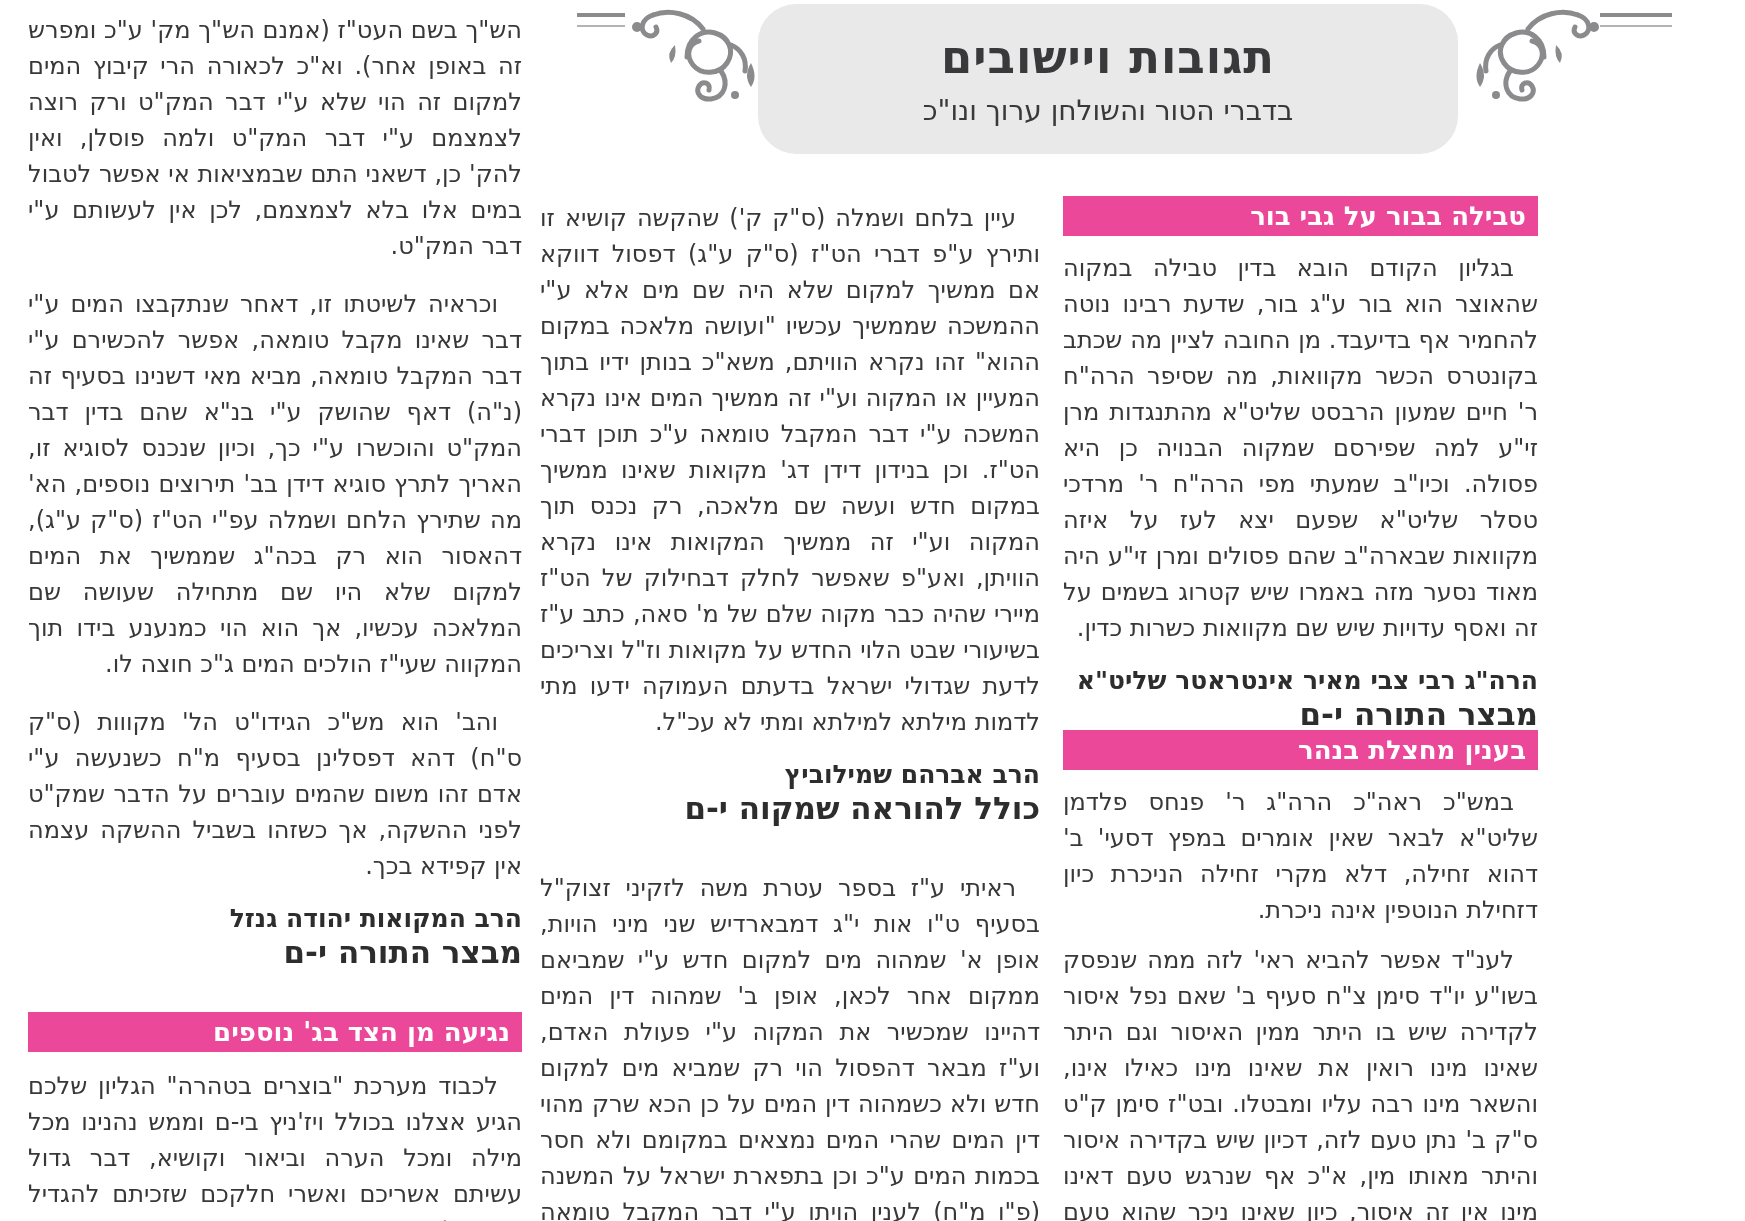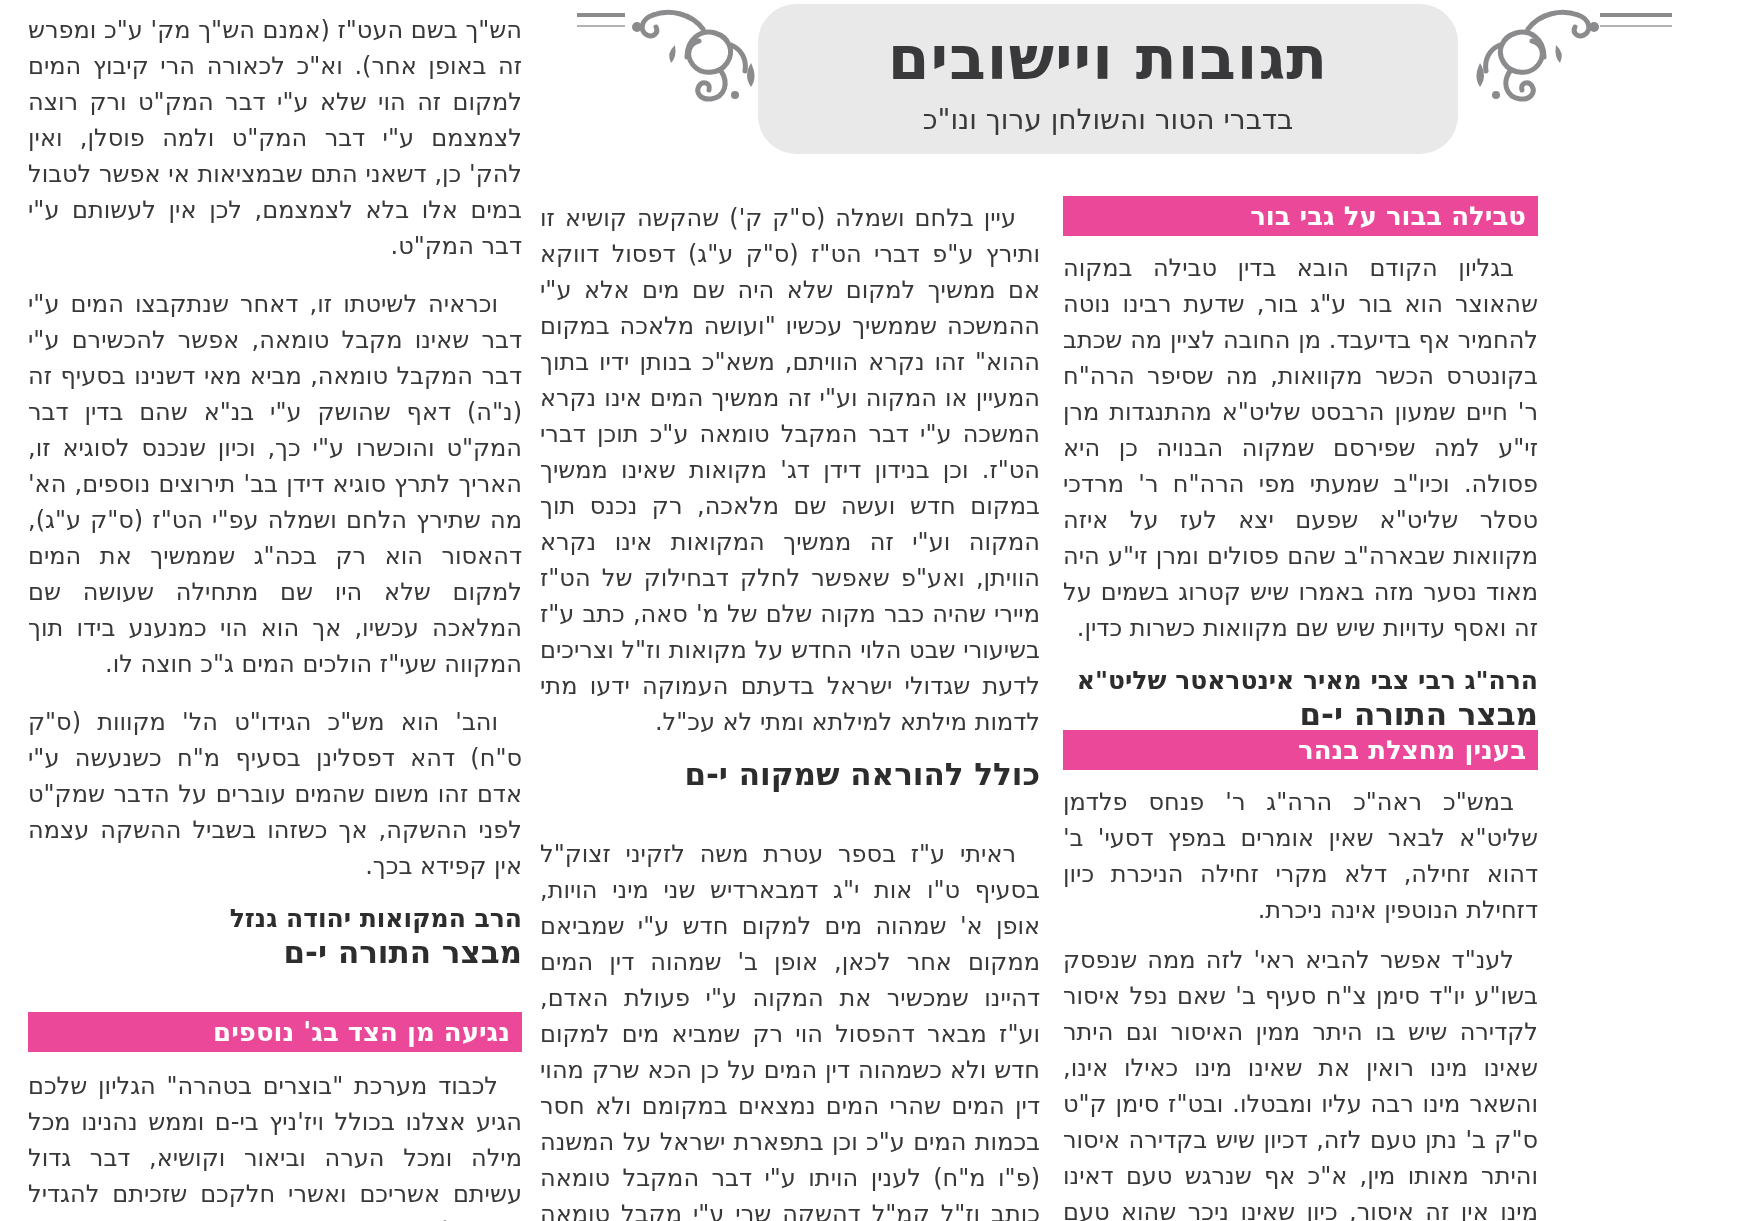--- a/index.html
+++ b/index.html
@@ -29,21 +29,21 @@
   }
   .sig { margin-top:18px; }
   .sig-name  { font-weight:bold; font-size:25px; line-height:34px; color:#2d2d2d; }
   .sig-place { font-weight:bold; font-size:31px; line-height:32px; color:#2d2d2d; }
 
   .header-box {
     position:absolute; left:758px; top:4px; width:700px; height:150px;
     background:#e9e9ea; border-radius:38px; direction:rtl;
     display:flex; flex-direction:column; align-items:center; justify-content:center;
   }
-  .header-title    { font-size:60px; font-weight:bold; color:#39393b; letter-spacing:1px; }
+  .header-title    { font-size:45px; font-weight:bold; color:#39393b; letter-spacing:1px; }
   .header-subtitle { font-size:28px; color:#39393b; margin-top:10px; }
 
   .flourish { position:absolute; }
   .flourish-right { left:1466px; top:5px; }
   .flourish-left  { left:625px;  top:5px; transform:scaleX(-1); }
   .rule {
     position:absolute; height:8px; width:72px;
     border-top:4px solid #8b8b8d; border-bottom:2px solid #b3b3b5;
   }
   .rule-right { left:1600px; top:13px; width:72px; }
@@ -104,20 +104,21 @@
     <div class="sig-place">מבצר התורה י-ם</div>
   </div>
   <div class="section-bar" style="">בענין מחצלת בנהר</div>
   <p class="body-text mt-sm">במש"כ ראה"כ הרה"ג ר' פנחס פלדמן שליט"א לבאר שאין אומרים במפץ דסעי' ב' דהוא זחילה, דלא מקרי זחילה הניכרת כיון דזחילת הנוטפין אינה ניכרת.</p>
   <p class="body-text mt-sm">לענ"ד אפשר להביא ראי' לזה ממה שנפסק בשו"ע יו"ד סימן צ"ח סעיף ב' שאם נפל איסור לקדירה שיש בו היתר ממין האיסור וגם היתר שאינו מינו רואין את שאינו מינו כאילו אינו, והשאר מינו רבה עליו ומבטלו. ובט"ז סימן ק"ט ס"ק ב' נתן טעם לזה, דכיון שיש בקדירה איסור והיתר מאותו מין, א"כ אף שנרגש טעם דאינו מינו אין זה איסור, כיון שאינו ניכר שהוא טעם איסור דאולי הטעם שמרגישים הוא מן ההיתר. ובדומה לשם גם כאן כיון שאינו ניכר דמי גשמים דוקא זוחלים, לא שייך לומר על נהר זה שזחילתו</p>
 </div>
 
 <div class="col col-mid">
   <p class="body-text">עיין בלחם ושמלה (ס"ק ק') שהקשה קושיא זו ותירץ ע"פ דברי הט"ז (ס"ק ע"ג) דפסול דווקא אם ממשיך למקום שלא היה שם מים אלא ע"י ההמשכה שממשיך עכשיו "ועושה מלאכה במקום ההוא" זהו נקרא הוויתם, משא"כ בנותן ידיו בתוך המעיין או המקוה וע"י זה ממשיך המים אינו נקרא המשכה ע"י דבר המקבל טומאה ע"כ תוכן דברי הט"ז. וכן בנידון דידן דג' מקואות שאינו ממשיך במקום חדש ועשה שם מלאכה, רק נכנס תוך המקוה וע"י זה ממשיך המקואות אינו נקרא הוויתן, ואע"פ שאפשר לחלק דבחילוק של הט"ז מיירי שהיה כבר מקוה שלם של מ' סאה, כתב ע"ז בשיעורי שבט הלוי החדש על מקואות וז"ל וצריכים לדעת שגדולי ישראל בדעתם העמוקה ידעו מתי לדמות מילתא למילתא ומתי לא עכ"ל.</p>
   <div class="sig">
+    <div class="sig-name">הרב אברהם שמילוביץ</div>
     <div class="sig-place">כולל להוראה שמקוה י-ם</div>
   </div>
   <p class="body-text mt-lg">ראיתי ע"ז בספר עטרת משה לזקיני זצוק"ל בסעיף ט"ו אות י"ג דמבארדיש שני מיני הויות, אופן א' שמהוה מים למקום חדש ע"י שמביאם ממקום אחר לכאן, אופן ב' שמהוה דין המים דהיינו שמכשיר את המקוה ע"י פעולת האדם, וע"ז מבאר דהפסול הוי רק שמביא מים למקום חדש ולא כשמהוה דין המים על כן הכא שרק מהוי דין המים שהרי המים נמצאים במקומם ולא חסר בכמות המים ע"כ וכן בתפארת ישראל על המשנה (פ"ו מ"ח) לענין הויתו ע"י דבר המקבל טומאה כותב וז"ל קמ"ל דהשקה שרי ע"י מקבל טומאה דבהשקה לא חיישינן להכי יעו"ש</p>
 
 </div>
 
 <div class="col col-left">
   <p class="body-text no-indent">הש"ך בשם העט"ז (אמנם הש"ך מק' ע"כ ומפרש זה באופן אחר). וא"כ לכאורה הרי קיבוץ המים למקום זה הוי שלא ע"י דבר המק"ט ורק רוצה לצמצמם ע"י דבר המק"ט ולמה פוסלן, ואין להק' כן, דשאני התם שבמציאות אי אפשר לטבול במים אלו בלא לצמצמם, לכן אין לעשותם ע"י דבר המק"ט.</p>
   <p class="body-text mt-md">וכראיה לשיטתו זו, דאחר שנתקבצו המים ע"י דבר שאינו מקבל טומאה, אפשר להכשירם ע"י דבר המקבל טומאה, מביא מאי דשנינו בסעיף זה (נ"ה) דאף שהושק ע"י בנ"א שהם בדין דבר המק"ט והוכשרו ע"י כך, וכיון שנכנס לסוגיא זו, האריך לתרץ סוגיא דידן בב' תירוצים נוספים, הא' מה שתירץ הלחם ושמלה עפ"י הט"ז (ס"ק ע"ג), דהאסור הוא רק בכה"ג שממשיך את המים למקום שלא היו שם מתחילה שעושה שם המלאכה עכשיו, אך הוא הוי כמנענע בידו תוך המקווה שעי"ז הולכים המים ג"כ חוצה לו.</p>
   <p class="body-text mt-md">והב' הוא מש"כ הגידו"ט הל' מקווות (ס"ק ס"ח) דהא דפסלינן בסעיף מ"ח כשנעשה ע"י אדם זהו משום שהמים עוברים על הדבר שמק"ט לפני ההשקה, אך כשזהו בשביל ההשקה עצמה אין קפידא בכך.</p>

